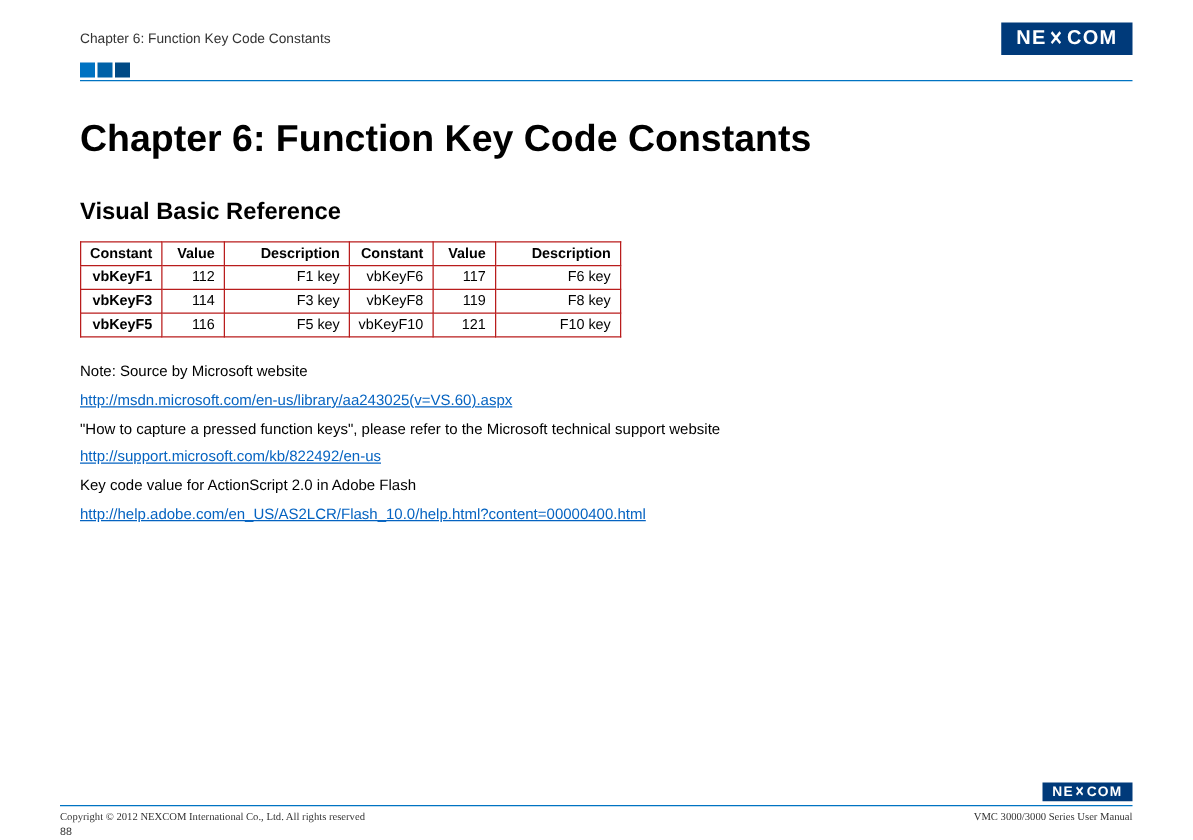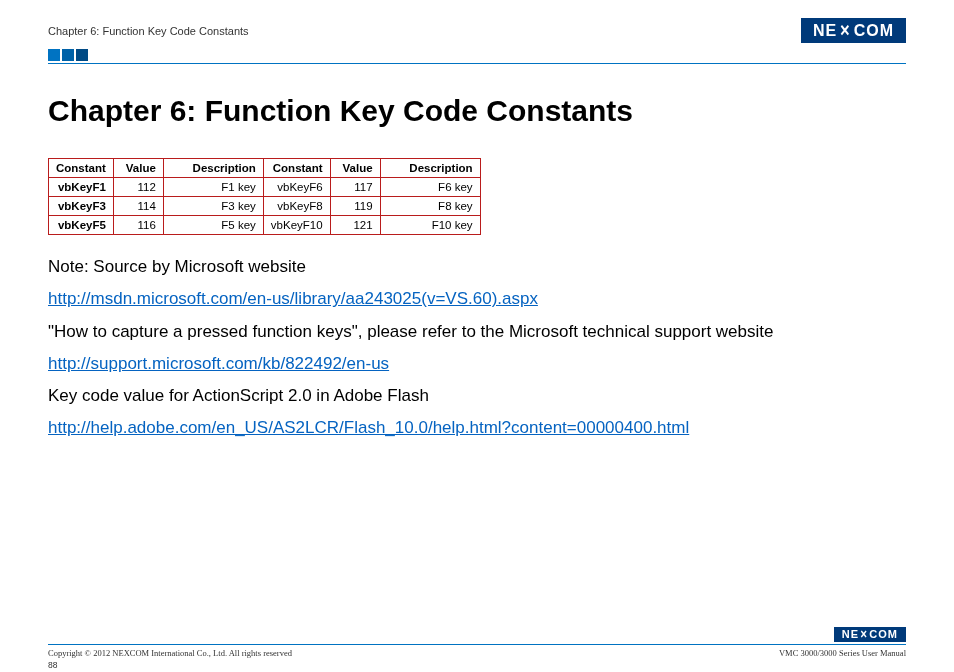--- a/index.html
+++ b/index.html
@@ -6,20 +6,21 @@
     body {
       width: 954px;
       height: 672px;
       font-family: "Segoe UI", Arial, sans-serif;
       background: #fff;
       color: #000;
       position: relative;
     }
     .page {
       padding: 18px 48px 50px 48px;
+      margin-left: 16px;
     }
     .top-bar {
       display: flex;
       justify-content: space-between;
       align-items: center;
       font-size: 11px;
       color: #333;
     }
     .logo {
       background: #003a7a;
@@ -72,21 +73,21 @@
       border: 1px solid #b91c1c;
       padding: 3px 7px;
       text-align: right;
     }
     th { font-weight: 700; }
     .col-constant { width: 64px; }
     .col-value { width: 50px; }
     .col-desc { width: 100px; }
     .notes {
       margin-top: 16px;
-      font-size: 17px;
+      font-size: 12px;
       line-height: 1.9;
     }
     .notes a {
       color: #0563c1;
       text-decoration: underline;
     }
     .footer {
       position: absolute;
       left: 48px; right: 48px; bottom: 14px;
     }
@@ -136,20 +137,21 @@
     </div>
   </div>
   <div class="squares">
       <span></span>
       <span></span>
       <span></span>
     </div>
   <div class="hr"></div>
 
   <h1>Chapter 6: Function Key Code Constants</h1>
+  <h2>Visual Basic Reference</h2>
 
   <table>
     <thead>
       <tr>
         <th class="col-constant">Constant</th>
         <th class="col-value">Value</th>
         <th class="col-desc">Description</th>
         <th class="col-constant">Constant</th>
         <th class="col-value">Value</th>
         <th class="col-desc">Description</th>

